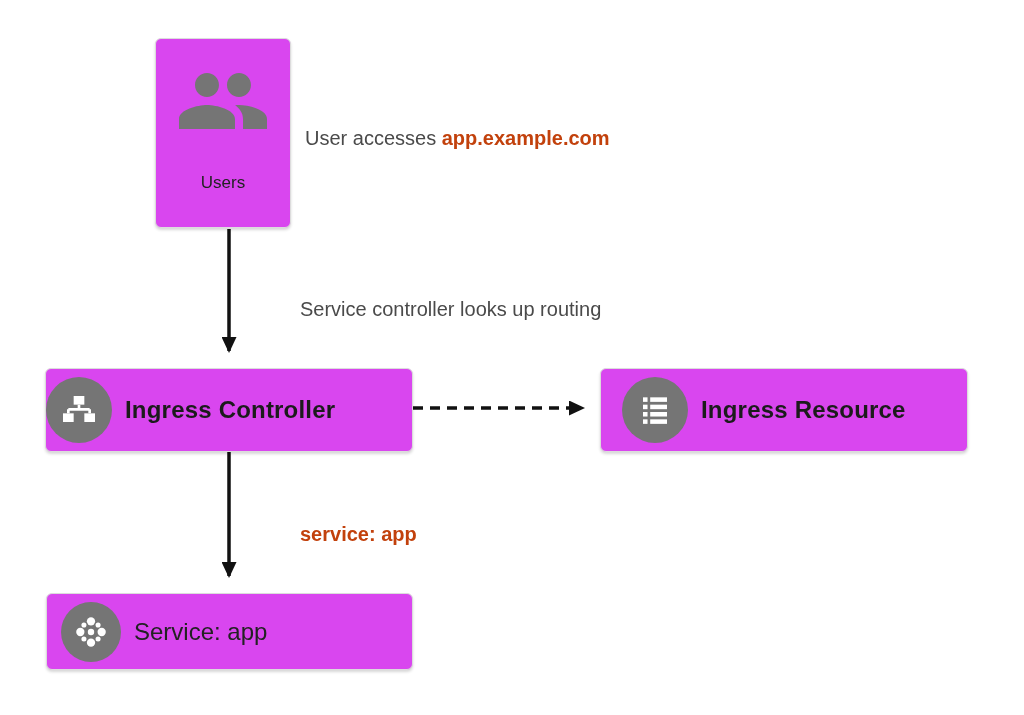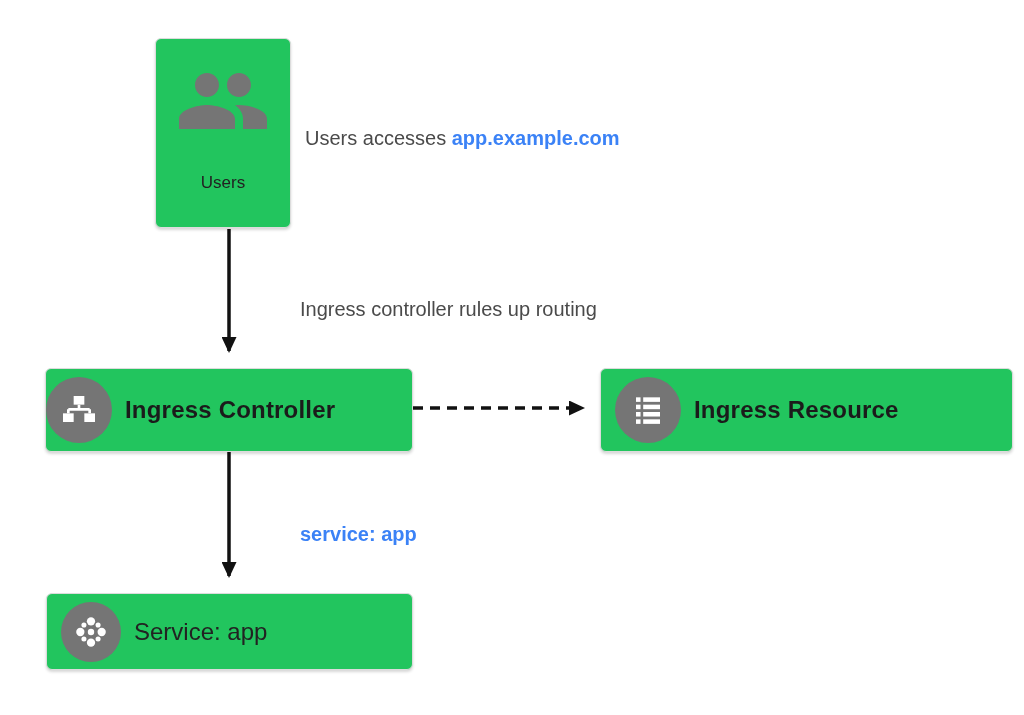--- a/index.html
+++ b/index.html
@@ -2,40 +2,40 @@
 <html><head>
 <meta charset="utf-8">
 <style>
   html, body { margin: 0; padding: 0; background: #ffffff; }
   .canvas {
     position: relative; width: 1024px; height: 715px; background: #ffffff;
     font-family: "Liberation Sans", sans-serif; overflow: hidden;
   }
   .arrows { position: absolute; left: 0; top: 0; width: 1024px; height: 715px; }
   .box {
-    position: absolute; background: #22c55e; border: 1px solid #dcdcdc;
+    position: absolute; background: #d946ef; border: 1px solid #dcdcdc;
     border-radius: 6px; box-shadow: 0 2px 3px rgba(0,0,0,0.16); box-sizing: border-box;
   }
   .users-box { left: 155px; top: 38px; width: 136px; height: 190px;
     display: flex; flex-direction: column; align-items: center; padding-top: 30px; }
   .users-label { margin-top: 40px; font-size: 17px; color: #222; }
   .hnode { display: flex; align-items: center; }
   .controller-box { left: 45px;  top: 368px; width: 368px; height: 84px; }
-  .resource-box   { left: 600px; top: 368px; width: 413px; height: 84px; padding-left: 14px; text-align: center; }
+  .resource-box   { left: 600px; top: 368px; width: 368px; height: 84px; padding-left: 21px; text-align: center; }
   .service-box    { left: 46px;  top: 593px; width: 367px; height: 77px; padding-left: 14px; }
   .circle {
     border-radius: 50%; background: #757575; display: flex;
     align-items: center; justify-content: center; flex: 0 0 auto;
   }
   .circle.lg { width: 66px; height: 66px; }
   .circle.md { width: 60px; height: 60px; }
   .node-label { margin-left: 13px; font-size: 24px; font-weight: 700; color: #1b1b1b; letter-spacing: .2px; }
   .node-label.regular { font-weight: 400; color: #222; letter-spacing: 0; }
   .annotation { position: absolute; font-size: 20px; line-height: 29px; color: #4a4a4a; }
-  .annotation b { color: #3b82f6; font-weight: 700; }
+  .annotation b { color: #c2410c; font-weight: 700; }
   .a1 { left: 305px; top: 124px; }
   .a2 { left: 300px; top: 295px; }
   .a3 { left: 300px; top: 491px; }
 </style>
 </head>
 <body>
 
 <div class="canvas">
 
   <svg class="arrows" xmlns="http://www.w3.org/2000/svg" width="1024" height="715">
@@ -49,23 +49,23 @@
     <line x1="413" y1="408" x2="583" y2="408" stroke="#111111" stroke-width="3.5" stroke-dasharray="10 7" marker-end="url(#ah)"></line>
   </svg>
 
   <div class="box users-box">
     <svg width="88" height="64" viewBox="1 4 22 16">
       <path fill="#757575" d="M16 11c1.66 0 2.99-1.34 2.99-3S17.66 5 16 5c-1.66 0-3 1.34-3 3s1.34 3 3 3zm-8 0c1.66 0 2.99-1.34 2.99-3S9.66 5 8 5C6.34 5 5 6.34 5 8s1.34 3 3 3zm0 2c-2.33 0-7 1.17-7 3.5V19h14v-2.5c0-2.33-4.67-3.5-7-3.5zm8 0c-.29 0-.62.02-.97.05 1.16.84 1.97 1.97 1.97 3.45V19h6v-2.5c0-2.33-4.67-3.5-7-3.5z"></path>
     </svg>
     <div class="users-label">Users</div>
   </div>
 
-  <div class="annotation a1"><span>Users accesses </span><b>app.example.com</b></div>
+  <div class="annotation a1"><span>User accesses </span><b>app.example.com</b></div>
 
-  <div class="annotation a2"><span>Ingress controller rules up routing</span><br></div>
+  <div class="annotation a2"><span>Service controller looks up routing</span><br></div>
 
   <div class="annotation a3"><br><b>service: app</b></div>
 
   <div class="box hnode controller-box">
     <div class="circle lg">
       <svg width="40" height="40" viewBox="0 0 30 30">
         <rect x="11" y="4.5" width="8" height="6.5" fill="#ffffff"></rect>
         <path d="M15 11 V14.5 M7 14.5 H23 M7 14.5 V17.5 M23 14.5 V17.5" stroke="#ffffff" stroke-width="2" fill="none"></path>
         <rect x="3" y="17.5" width="8" height="6.5" fill="#ffffff"></rect>
         <rect x="19" y="17.5" width="8" height="6.5" fill="#ffffff"></rect>

